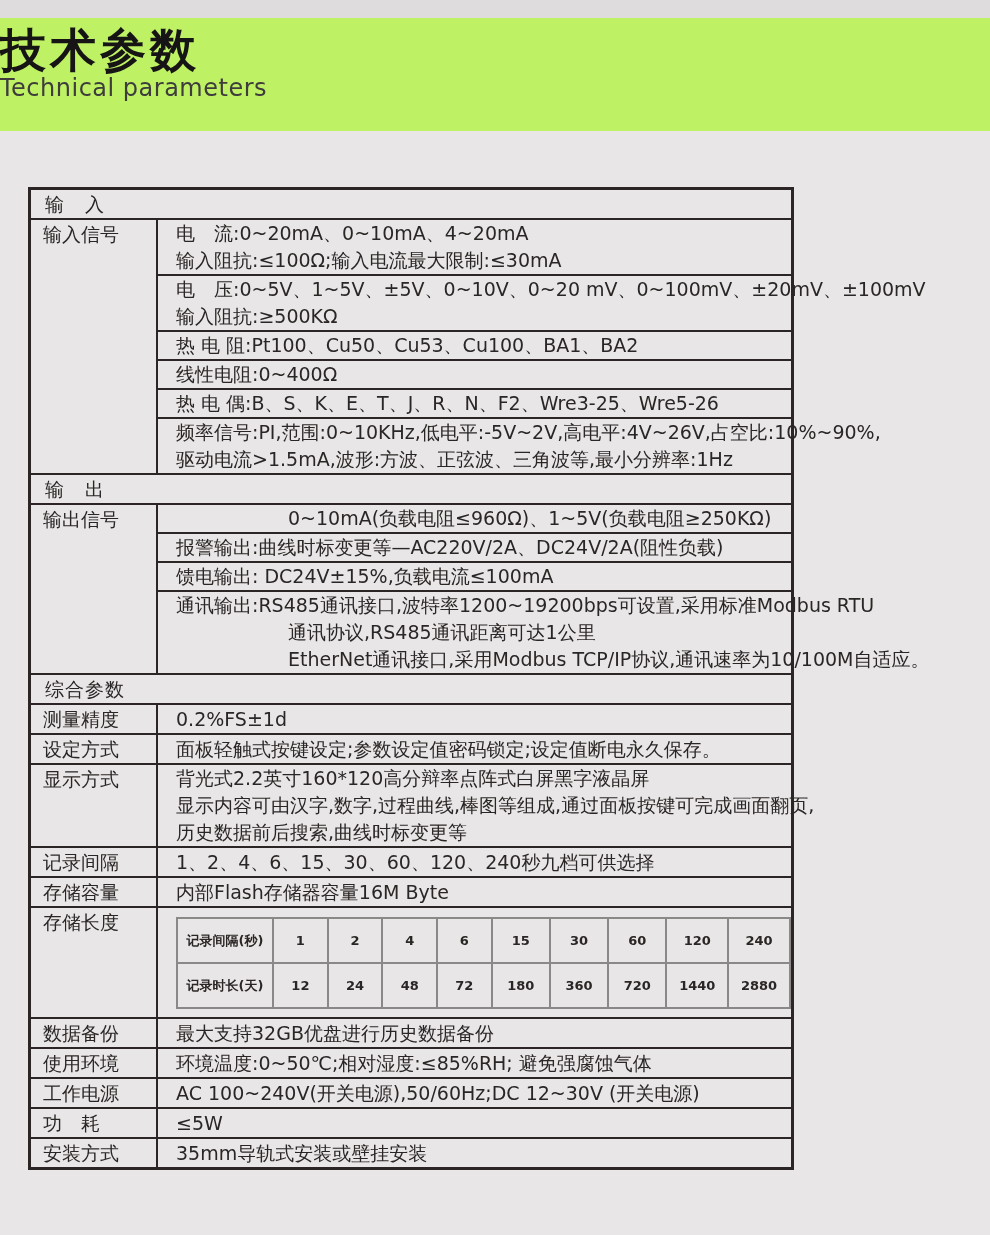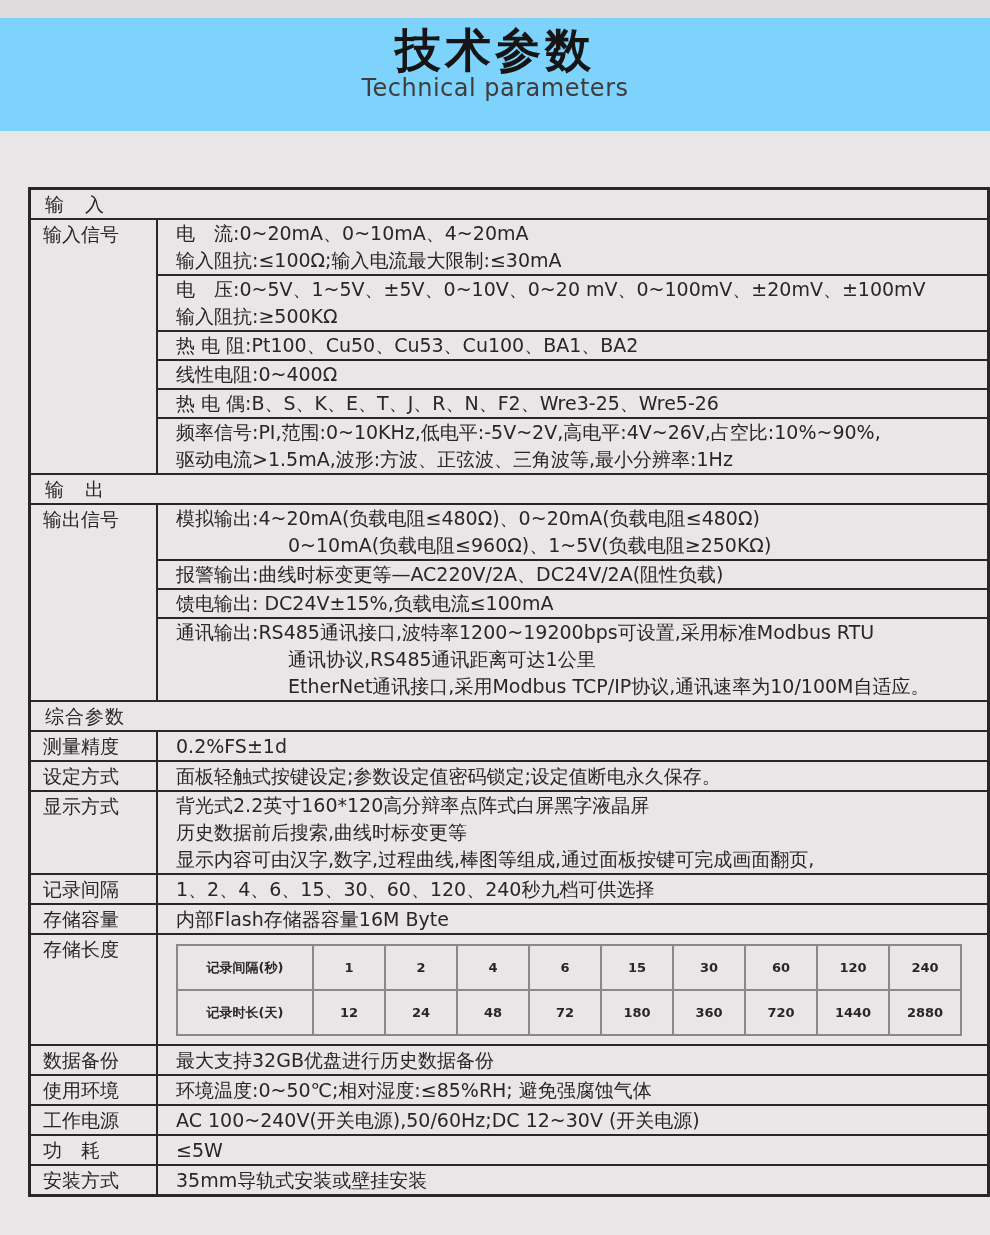--- a/index.html
+++ b/index.html
@@ -6,36 +6,36 @@
   body{
     width:990px;height:1235px;
     background:#e8e6e6;
     font-family:"DejaVu Sans","Liberation Sans",sans-serif;
     color:#2b2626;
     overflow:hidden;
   }
   
   .top-strip{height:18px;background:#dedcdc;}
   .title-band{
-    height:113px;background:#7dd3fc;
-    text-align:center;
+    height:113px;background:#bef264;
+    text-align:left;
   }
   .page-title{
     margin:0;padding-top:6px;
     font-size:46px;line-height:52px;
     font-weight:bold;color:#161414;
     letter-spacing:4px;
   }
   .page-subtitle{
     margin:0;font-size:24px;line-height:24px;
     color:#3f3c3c;letter-spacing:0.5px;
   }
   
   .spec-table{
-    width:962px;margin:56px 0 0 28px;
+    width:766px;margin:56px 0 0 28px;
     border:3px solid #2b2525;
     box-sizing:border-box;
     background:#e8e6e6;
     font-size:19px;
   }
   .trow{display:flex;border-top:2px solid #2b2525;}
   .trow:first-child{border-top:none;}
   .sec-cell{
     flex:1;line-height:28px;
     padding-left:14px;
@@ -116,21 +116,20 @@
   </div>
 
   <div class="trow">
     <div class="sec-cell">输　出</div>
   </div>
 
   <div class="trow">
     <div class="label-cell">输出信号</div>
     <div class="content-cell">
       <div class="subrow">
-        <div class="line">模拟输出:4~20mA(负载电阻≤480Ω)、0~20mA(负载电阻≤480Ω)</div>
         <div class="line indent">0~10mA(负载电阻≤960Ω)、1~5V(负载电阻≥250KΩ)</div>
       </div>
       <div class="subrow">
         <div class="line">报警输出:曲线时标变更等—AC220V/2A、DC24V/2A(阻性负载)</div>
       </div>
       <div class="subrow">
         <div class="line">馈电输出: DC24V±15%,负载电流≤100mA</div>
       </div>
       <div class="subrow">
         <div class="line">通讯输出:RS485通讯接口,波特率1200~19200bps可设置,采用标准Modbus RTU</div>
@@ -152,22 +151,22 @@
   <div class="trow">
     <div class="label-cell">设定方式</div>
     <div class="content-cell single">面板轻触式按键设定;参数设定值密码锁定;设定值断电永久保存。</div>
   </div>
 
   <div class="trow">
     <div class="label-cell">显示方式</div>
     <div class="content-cell">
       <div class="subrow">
         <div class="line">背光式2.2英寸160*120高分辩率点阵式白屏黑字液晶屏</div>
+        <div class="line">显示内容可由汉字,数字,过程曲线,棒图等组成,通过面板按键可完成画面翻页,</div>
         <div class="line">历史数据前后搜索,曲线时标变更等</div>
-        <div class="line">显示内容可由汉字,数字,过程曲线,棒图等组成,通过面板按键可完成画面翻页,</div>
       </div>
     </div>
   </div>
 
   <div class="trow">
     <div class="label-cell">记录间隔</div>
     <div class="content-cell single">1、2、4、6、15、30、60、120、240秒九档可供选择</div>
   </div>
 
   <div class="trow">

